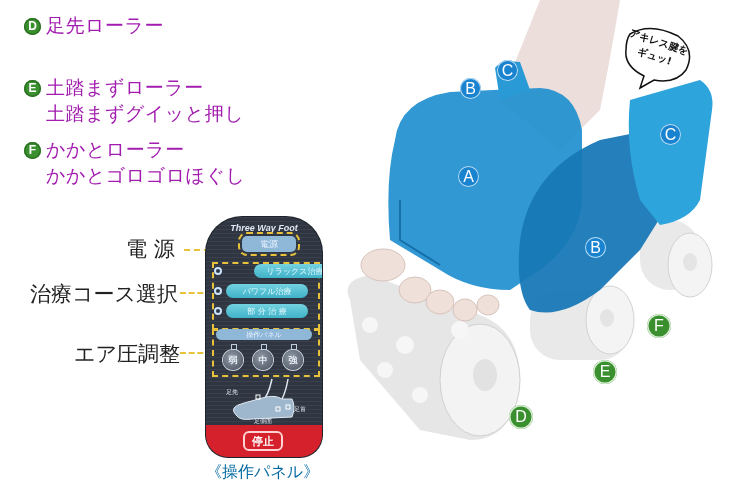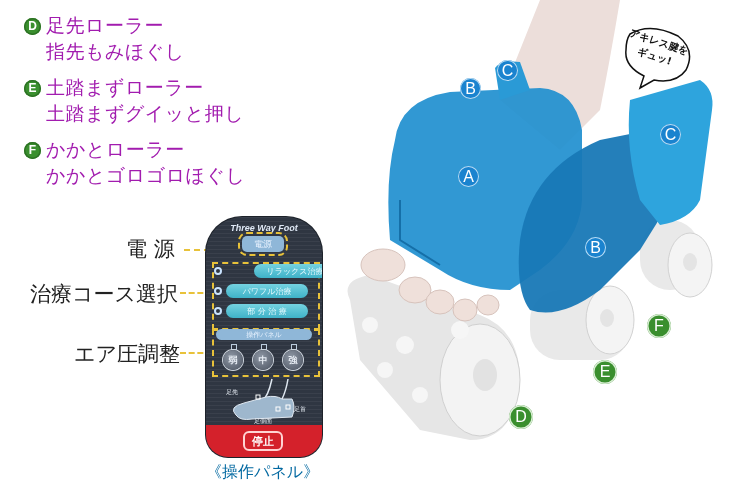--- a/index.html
+++ b/index.html
@@ -45,21 +45,21 @@
   }
   .remote::before {
     content:""; position:absolute; inset:0;
     background:repeating-linear-gradient(to bottom, rgba(255,255,255,0.05) 0 1px, transparent 1px 4px);
   }
   .remote-title {
     position:absolute; top:6px; left:0; right:0; text-align:center;
     font:italic bold 9px "Liberation Sans", sans-serif; color:#dfe8f5;
   }
   .power-btn {
-    position:absolute; left:36px; top:19px; width:42px; height:16px;
+    position:absolute; left:36px; top:19px; width:54px; height:16px;
     border-radius:5px; background:#8fb7d8; color:#e9f3ff;
     font-size:9px; display:flex; align-items:center; justify-content:center;
     outline:2px dashed #e8c23a; outline-offset:2px;
   }
   .course-box {
     position:absolute; left:6px; top:45px; width:104px; height:64px;
     border:2px dashed #e8c23a;
   }
   .course-btn {
     position:absolute; left:20px; width:82px; height:14px;
@@ -125,21 +125,20 @@
   }
 </style>
 </head>
 <body>
 
 <div class="legend-item" style="top:14px;">
   <div class="legend-row">
     <span class="badge">D</span>
     <span class="legend-title">足先ローラー</span>
   </div>
-  <div class="legend-desc">指先もみほぐし</div>
 </div>
 <div class="legend-item" style="top:76px;">
   <div class="legend-row">
     <span class="badge">E</span>
     <span class="legend-title">土踏まずローラー</span>
   </div>
   <div class="legend-desc">土踏まずグイッと押し</div>
 </div>
 <div class="legend-item" style="top:138px;">
   <div class="legend-row">

